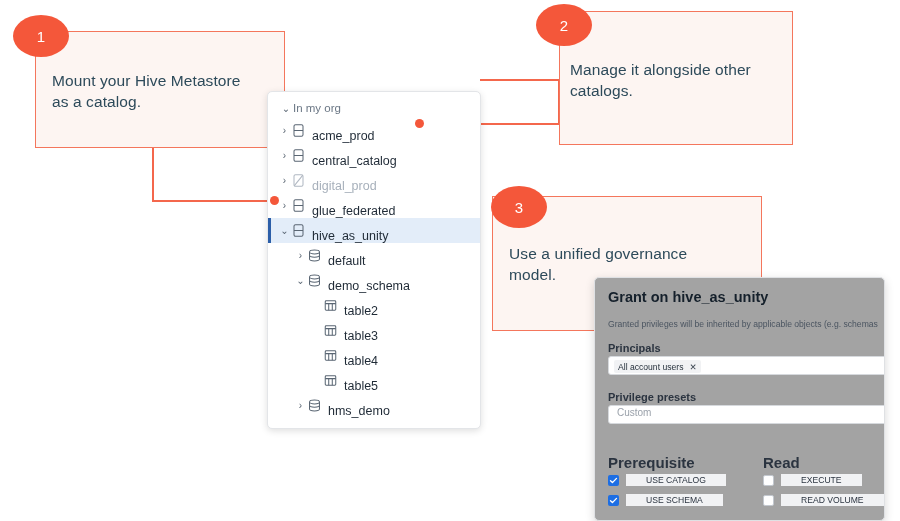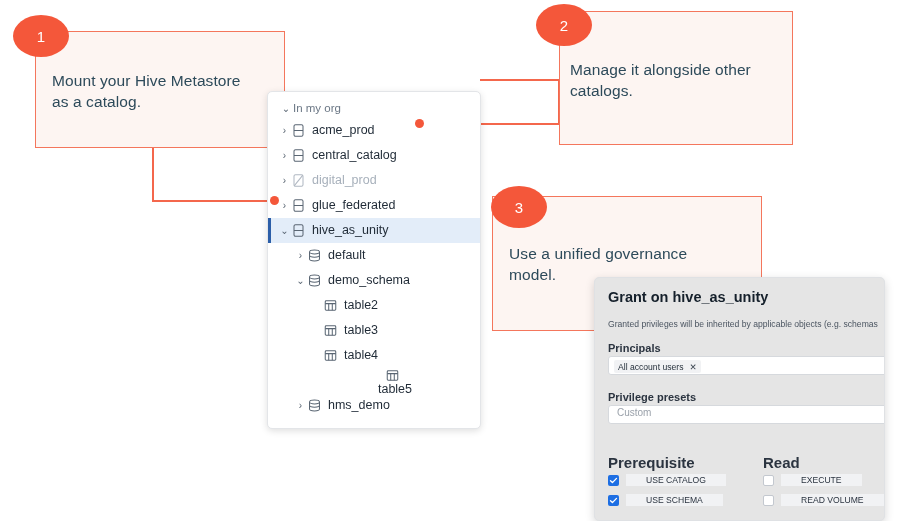--- a/index.html
+++ b/index.html
@@ -110,28 +110,28 @@
     flex: 0 0 auto;
   }
   .chev.blank { visibility: hidden; }
   .ticon {
     width: 15px; height: 15px;
     margin-right: 6px;
     flex: 0 0 auto;
     display: inline-flex;
     align-items: center; justify-content: center;
   }
-  .tlabel { line-height: 1; }
+  .tlabel { line-height: 1; margin-top: 12px; }
 
   
   #grant-dialog {
     position: absolute;
     left: 594px; top: 277px;
     width: 291px; height: 244px;
-    background: #e5e5e5;
+    background: #a3a3a3;
     border: 1px solid #dfe1e4;
     border-radius: 5px;
     box-shadow: 0 3px 10px rgba(0,0,0,0.16);
     overflow: hidden;
     z-index: 12;
   }
   .dlg-title {
     position: absolute;
     left: 13px; top: 11px;
     font-size: 14.5px;
@@ -353,21 +353,21 @@
           <span class="ticon">
             <svg viewBox="0 0 16 16" width="15" height="15">
               <rect x="2.4" y="3" width="11.2" height="10" rx="1" fill="none" stroke="#5a6673" stroke-width="1.1"></rect>
               <line x1="2.4" y1="6" x2="13.6" y2="6" stroke="#5a6673" stroke-width="1.1"></line>
               <line x1="6.1" y1="6" x2="6.1" y2="13" stroke="#5a6673" stroke-width="1.1"></line>
               <line x1="9.9" y1="6" x2="9.9" y2="13" stroke="#5a6673" stroke-width="1.1"></line>
             </svg>
           </span>
           <span class="tlabel">table4</span>
         </div>
-        <div class="tree-row" style="padding-left: 42px; flex-direction: column;">
+        <div class="tree-row" style="padding-left: 42px;">
           <span class="chev blank"></span>
           <span class="ticon">
             <svg viewBox="0 0 16 16" width="15" height="15">
               <rect x="2.4" y="3" width="11.2" height="10" rx="1" fill="none" stroke="#5a6673" stroke-width="1.1"></rect>
               <line x1="2.4" y1="6" x2="13.6" y2="6" stroke="#5a6673" stroke-width="1.1"></line>
               <line x1="6.1" y1="6" x2="6.1" y2="13" stroke="#5a6673" stroke-width="1.1"></line>
               <line x1="9.9" y1="6" x2="9.9" y2="13" stroke="#5a6673" stroke-width="1.1"></line>
             </svg>
           </span>
           <span class="tlabel">table5</span>

